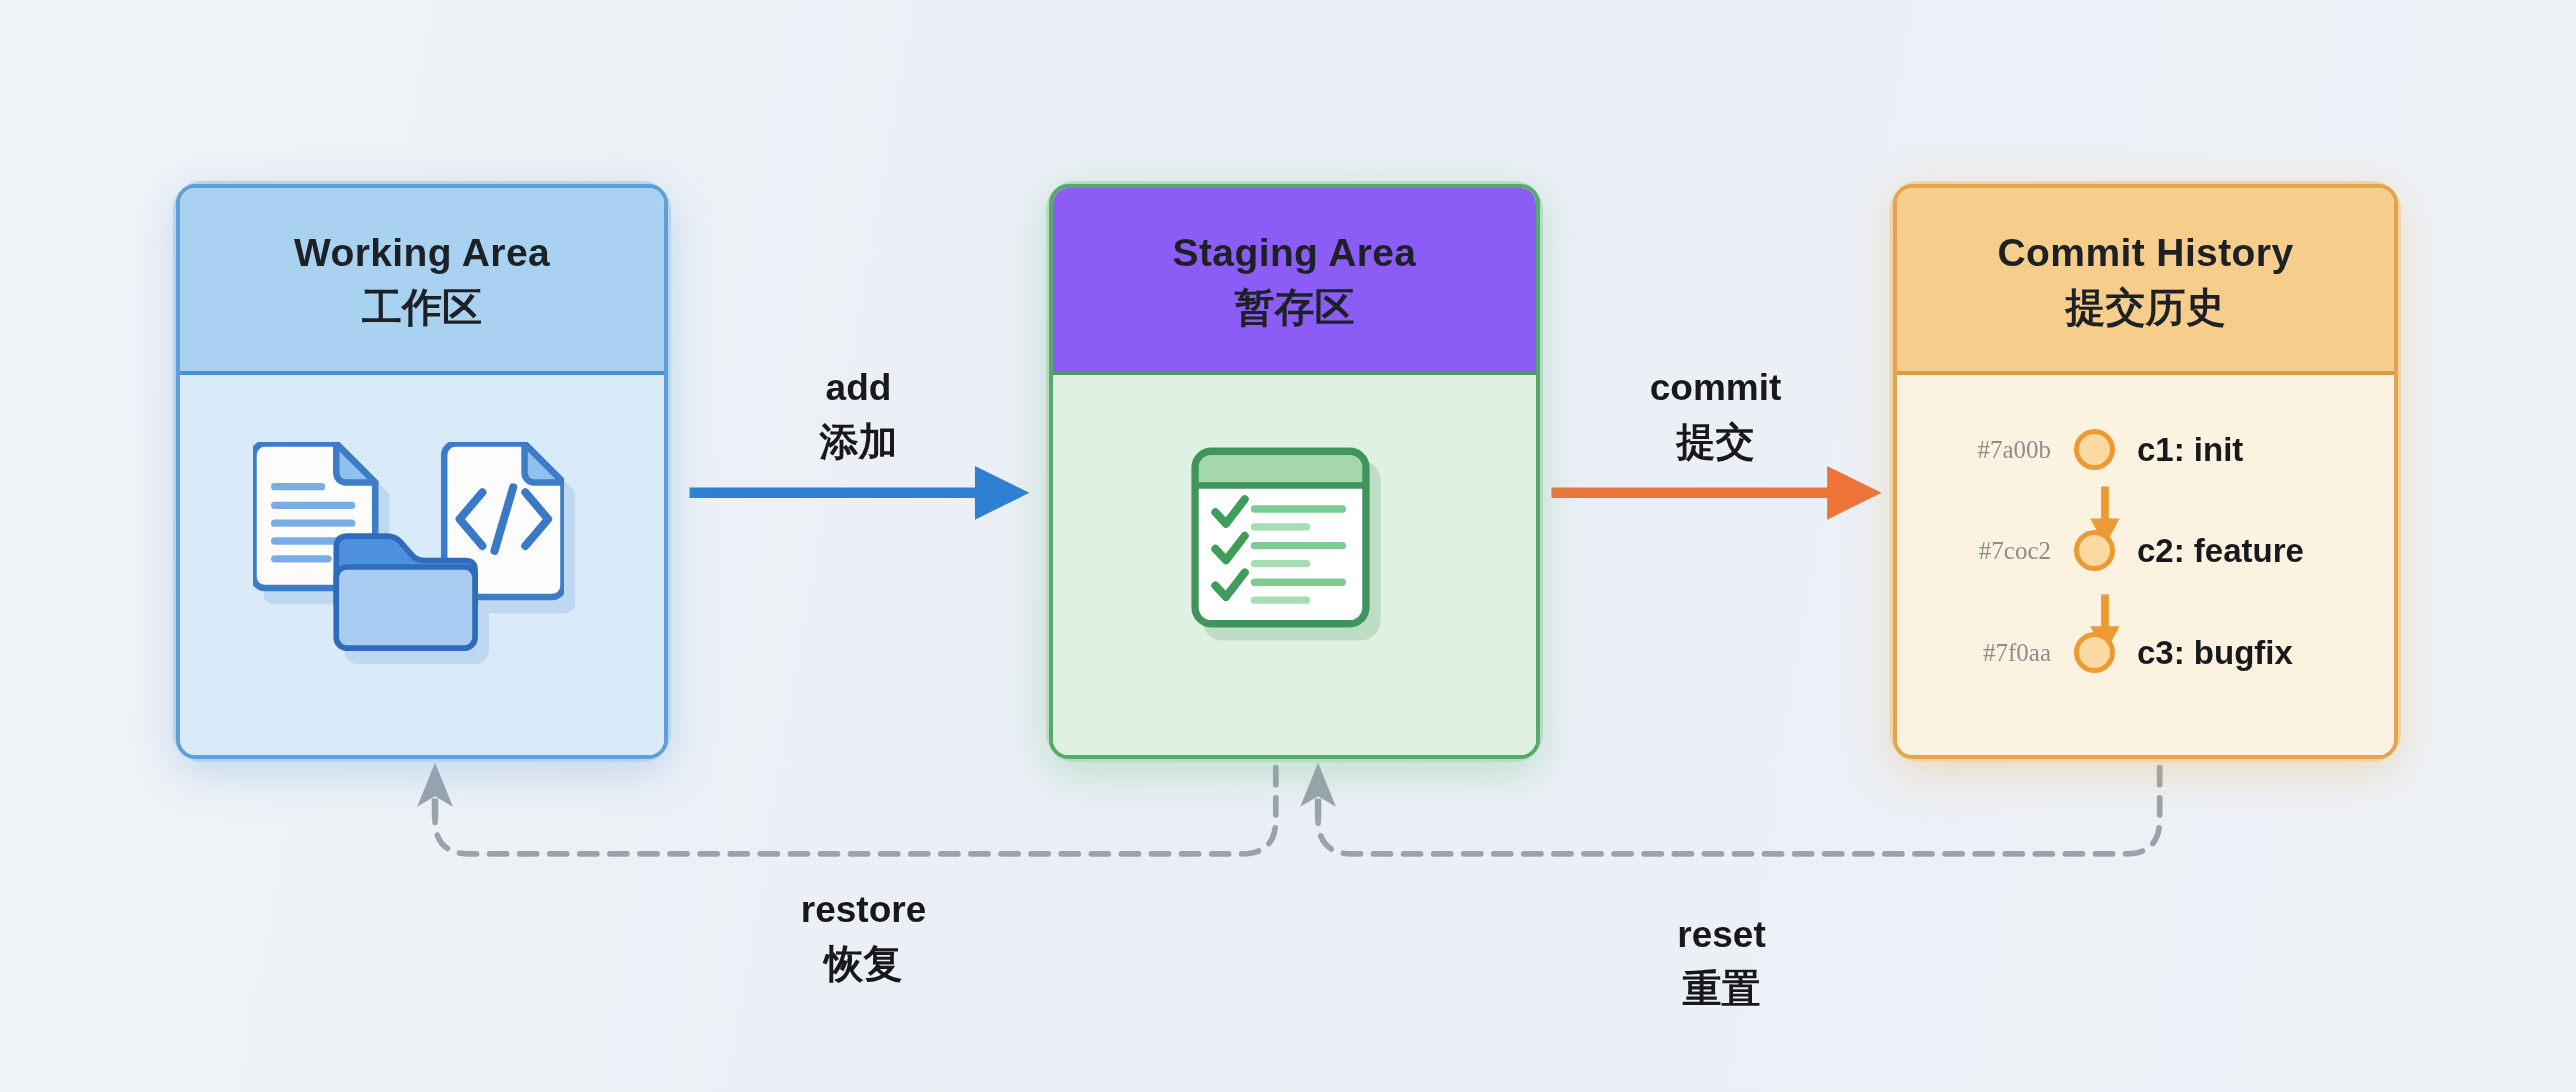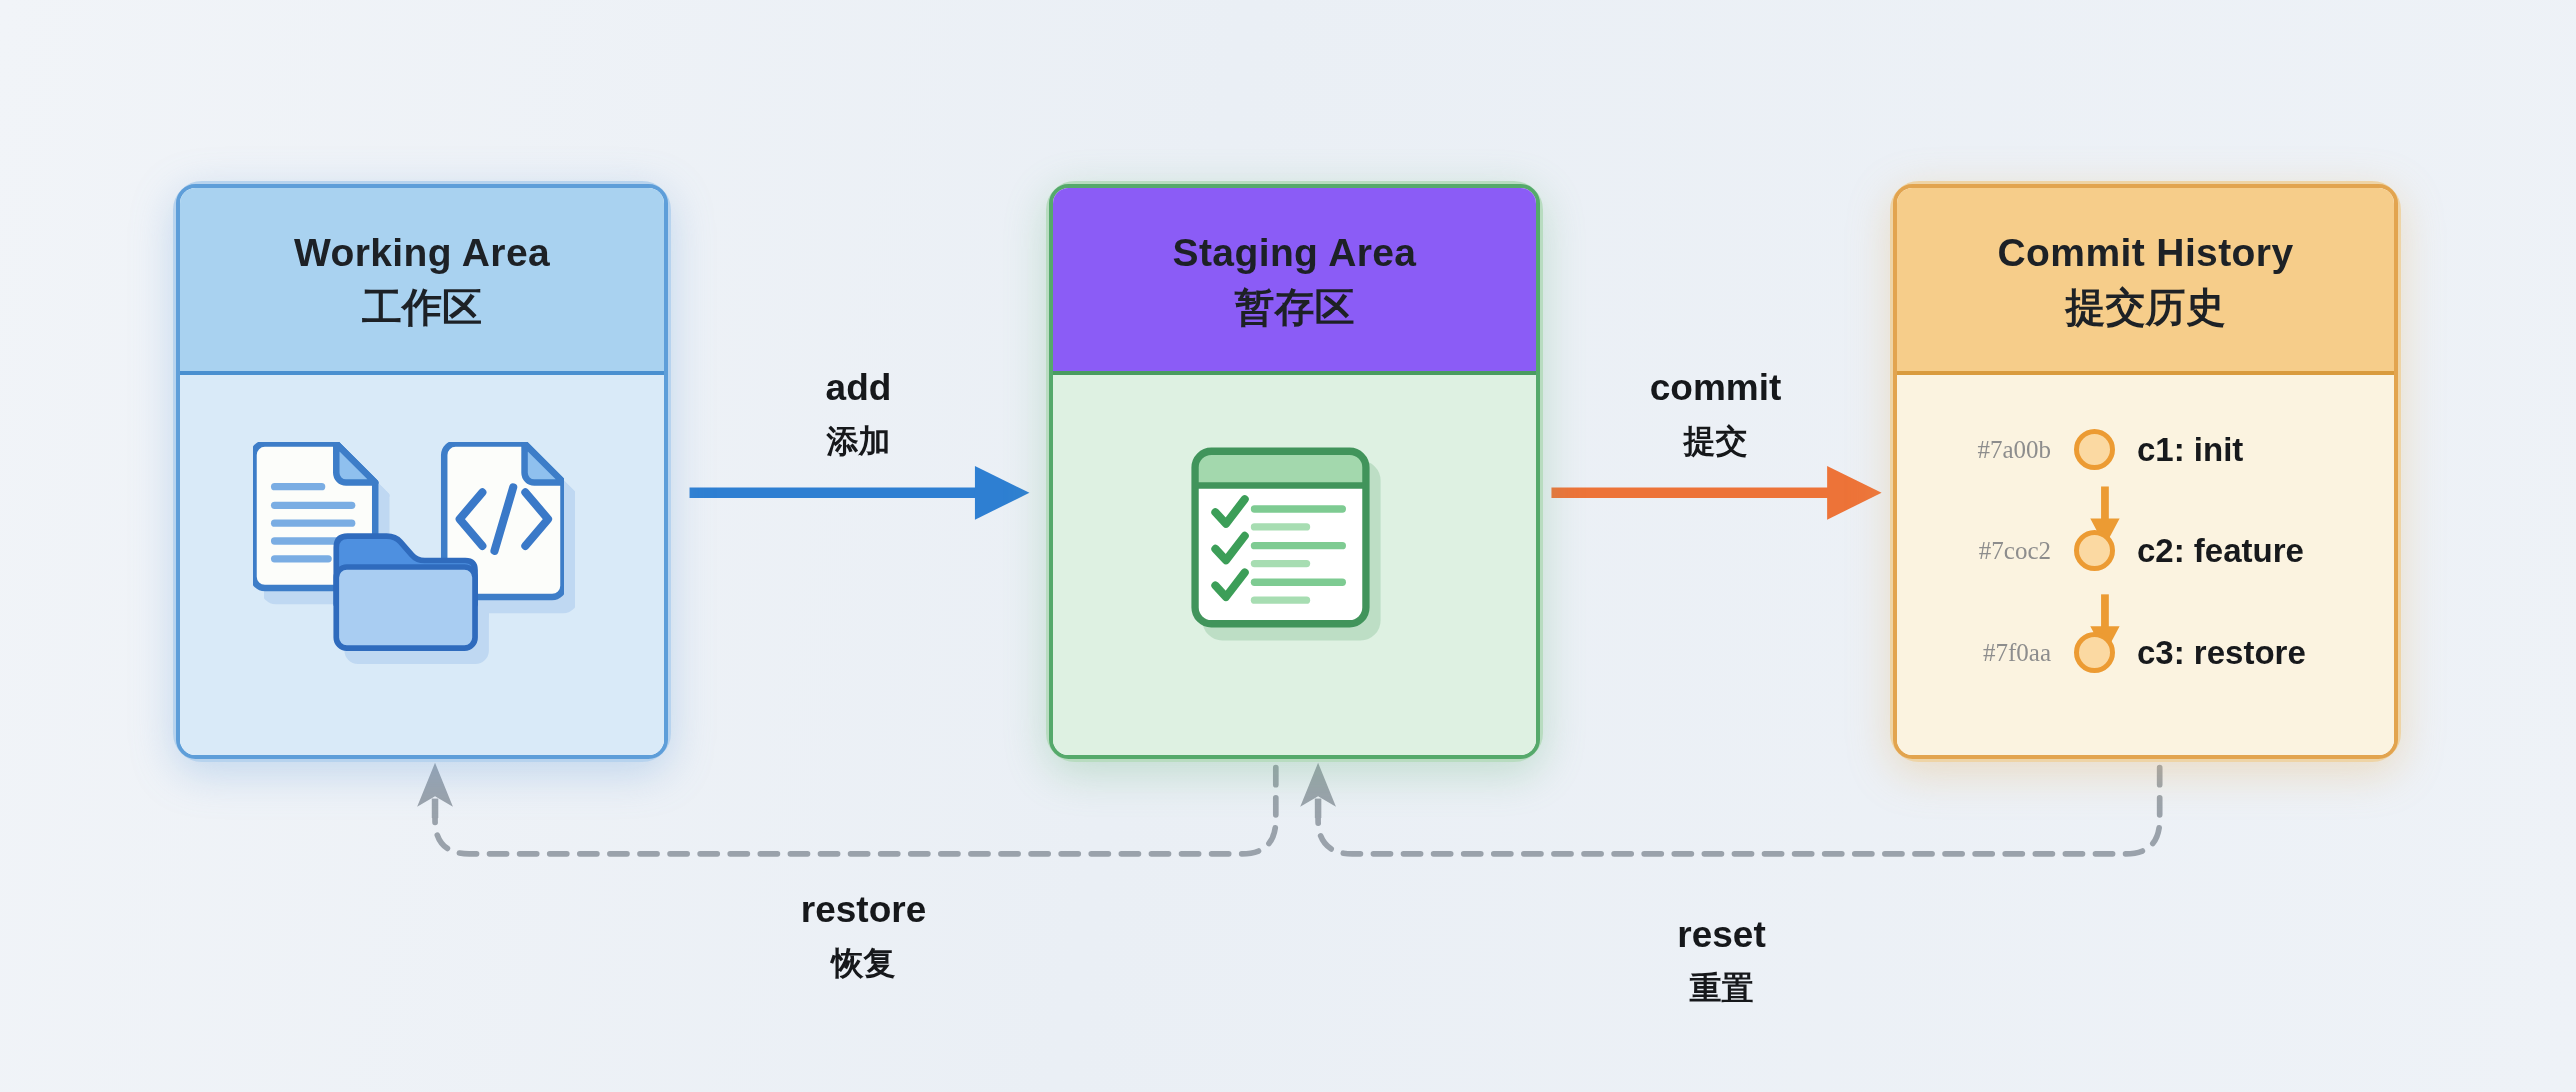--- a/index.html
+++ b/index.html
@@ -58,21 +58,21 @@
   .commit-history .box-inner{border-color:#e2a44f;}
   .commit-history .box-header{background:#f6cd8a;border-bottom-color:#d99b3e;}
   .commit-history .box-body{background:#fbf3e0;}
 
   
   .cmd-label{
     position:absolute;width:325px;text-align:center;
     font-weight:700;color:#16181b;
   }
   .cmd-en{font-size:37px;line-height:50px;}
-  .cmd-zh{font-size:32px;line-height:57px;}
+  .cmd-zh{font-size:39px;line-height:57px;}
   .lbl-add{left:696px;top:363px;}
   .lbl-commit{left:1553px;top:363px;}
   .lbl-restore{left:701px;top:885px;}
   .lbl-reset{left:1559px;top:910px;}
 
   
   .commit-graph-svg{position:absolute;left:0;top:0;width:100%;height:100%;}
   .commit-row{position:absolute;left:0;right:0;height:42px;}
   .commit-hash{
     position:absolute;left:0;width:154px;text-align:right;
@@ -202,21 +202,21 @@
           <span class="commit-msg">c1: init</span>
         </div>
         <div class="commit-row row-2">
           <span class="commit-hash">#7coc2</span>
           <span class="commit-node"></span>
           <span class="commit-msg">c2: feature</span>
         </div>
         <div class="commit-row row-3">
           <span class="commit-hash">#7f0aa</span>
           <span class="commit-node"></span>
-          <span class="commit-msg">c3: restore</span>
+          <span class="commit-msg">c3: bugfix</span>
         </div>
       </div>
     </div>
   </div>
 
   <div class="cmd-label lbl-add">
     <div class="cmd-en">add</div>
     <div class="cmd-zh">添加</div>
   </div>
   <div class="cmd-label lbl-commit">

